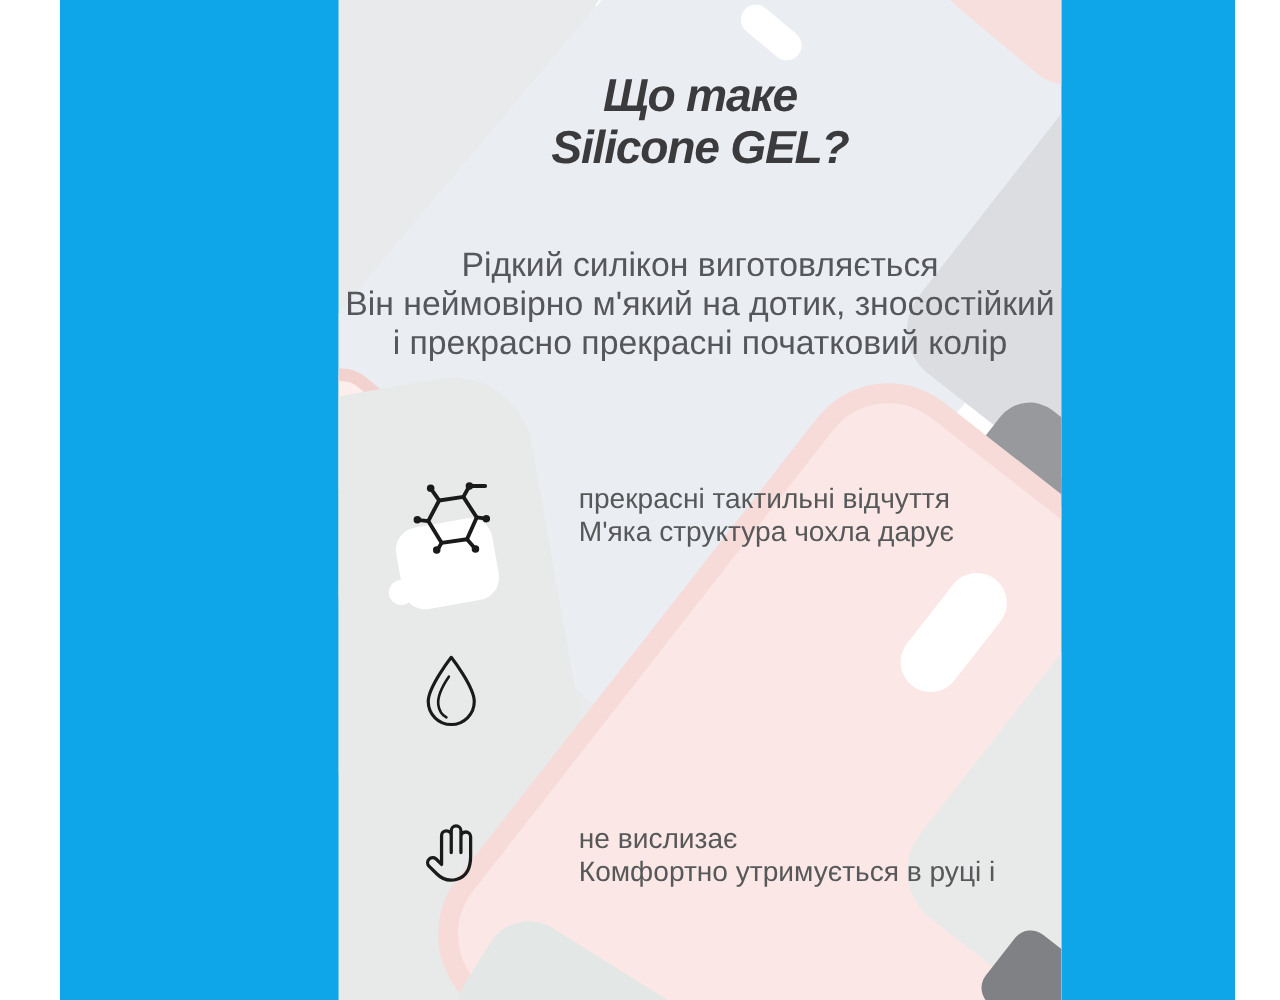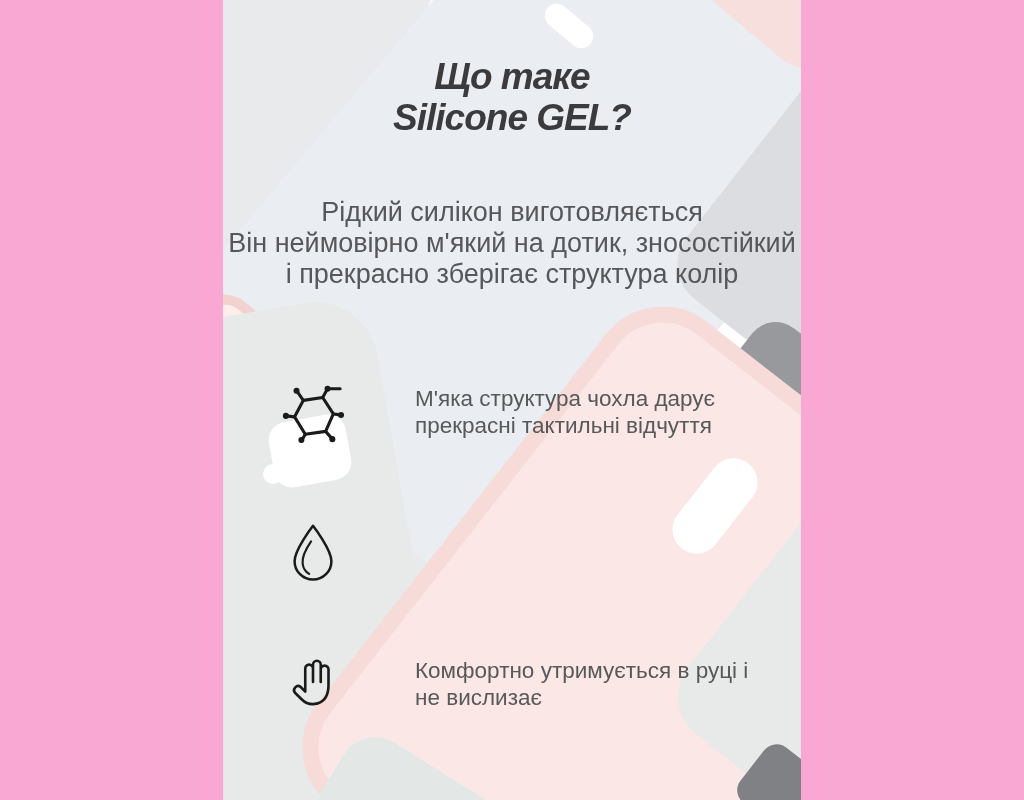--- a/index.html
+++ b/index.html
@@ -1,18 +1,18 @@
 <!DOCTYPE html>
 <html><head>
 <meta charset="utf-8">
 <style>
   html,body{margin:0;padding:0;background:#ffffff;}
   .canvas{
-    position:relative;width:1024px;height:800px;background:#f9a8d4;
-    overflow:hidden;font-family:"Liberation Sans",sans-serif;
+    position:relative;width:940px;height:800px;background:#0ea5e9;
+    overflow:hidden;font-family:"Liberation Sans",sans-serif;margin-left:48px;
   }
   .content{
     position:absolute;left:223px;top:0;width:578px;height:800px;
     overflow:hidden;background:#ffffff;
   }
   
   .shape{position:absolute;}
   .case-a{left:-190px;top:-180px;width:570px;height:810px;background:#e9eaeb;
           border-radius:70px;transform:rotate(14deg);}
   .dot-a{left:205px;top:-3px;width:22px;height:22px;border-radius:50%;background:#ffffff;}
@@ -91,41 +91,41 @@
     <div class="shape corner-dark"></div>
 
     <div class="title">
       <div>Що таке</div>
       <div>Silicone GEL?</div>
     </div>
 
     <div class="intro">
       <div>Рідкий силікон виготовляється</div>
       <div>Він неймовірно м'який на дотик, зносостійкий</div>
-      <div>і прекрасно зберігає структура колір</div>
+      <div>і прекрасно прекрасні початковий колір</div>
     </div>
 
     <div class="feature f1">
       <div class="icon-box">
         <svg viewBox="0 0 64 64">
           <path class="ink" stroke-width="3.2" d="M22,20 L42,17 L53,34 L45,52 L24,55 L13,37 Z"></path>
           <path class="ink" stroke-width="3.2" d="M22,20 L15,10 M42,17 L47,8 M47,8 L60,8 M53,34 L61,35 M45,52 L52,60 M24,55 L20,62 M13,37 L4,36"></path>
           <g fill="#1a1a1a">
             <circle cx="15" cy="10" r="3.1"></circle>
               <circle cx="47" cy="8" r="3.1"></circle>
             <circle cx="61" cy="35" r="3.1"></circle>
               <circle cx="52" cy="60" r="3.1"></circle>
             <circle cx="20" cy="61" r="3.1"></circle>
               <circle cx="4" cy="36" r="3.1"></circle>
           </g>
         </svg>
       </div>
       <div class="ftext">
+        <div>прекрасні тактильні відчуття</div>
         <div>М'яка структура чохла дарує</div>
-        <div>прекрасні тактильні відчуття</div>
       </div>
     </div>
 
     <div class="feature f2">
       <div class="icon-box">
         <svg viewBox="0 0 64 64">
           <path class="ink" stroke-width="2.6" d="M32,5 C32,5 13,29.5 13,41.5 a19,19 0 0 0 38,0 C51,29.5 32,5 32,5 Z"></path>
           <path class="ink" stroke-width="2.2" d="M30,21 C24.5,29 20.5,37 21.3,44 C21.9,49 24.4,52.6 28,54.6"></path>
         </svg>
       </div>
@@ -133,19 +133,19 @@
       </div>
     </div>
 
     <div class="feature f3">
       <div class="icon-box">
         <svg viewBox="0 0 64 64">
           <path class="ink" stroke-width="2.7" d="M24,34 V16 a4,4 0 0 1 8,0 v14 V12 a4,4 0 0 1 8,0 v18 V17 a4,4 0 0 1 8,0 v16 c0,10.5 -3.2,16.6 -11.2,19 c-6.5,1.9 -12.2,0.1 -16.6,-4.3 L13.4,41 a4.2,4.2 0 0 1 5.9,-5.9 l4.7,4.7 Z"></path>
         </svg>
       </div>
       <div class="ftext">
+        <div>не вислизає</div>
         <div>Комфортно утримується в руці і</div>
-        <div>не вислизає</div>
       </div>
     </div>
 
   </div>
 </div>
 
 </body></html>

